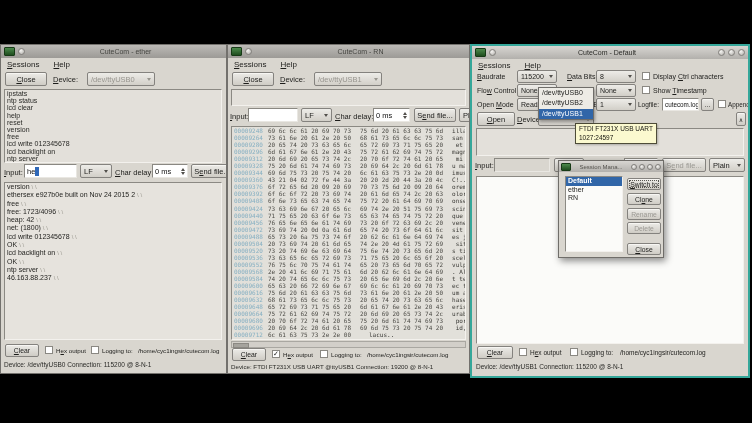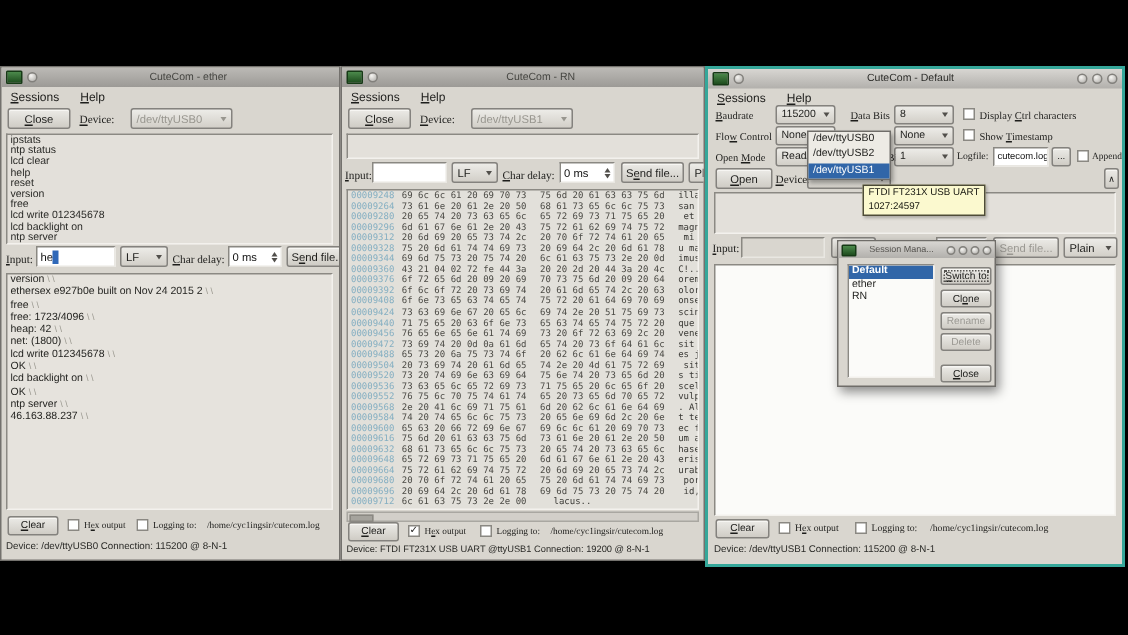--- a/index.html
+++ b/index.html
@@ -16,21 +16,21 @@
   .app-ico{width:9px;height:7px;background:linear-gradient(#4c8a4c,#1e4d1e);border:1px solid #163a16;border-radius:1px;flex:none;}
   .tb-btn{width:7px;height:7px;border-radius:50%;background:radial-gradient(circle at 35% 30%,#f6f5f2,#adaba7);
           border:1px solid #82807c;box-sizing:border-box;flex:none;}
   .menubar{position:absolute;left:0;right:0;display:flex;gap:14px;padding:2px 6px;font-size:8px;color:#1d1d1b;}
   .menu-item{white-space:nowrap;}
   .btn{position:absolute;display:flex;align-items:center;justify-content:center;font-size:7.5px;color:#1d1d1b;
        background:linear-gradient(#ecebe7,#cfccc5);border:1px solid #84827e;border-radius:2px;
        box-shadow:inset 0 1px 0 #f7f6f3;box-sizing:border-box;white-space:nowrap;}
   .btn.disabled{color:#9b9993;}
   .btn.focus{outline:1px dotted #55534f;outline-offset:-3px;}
-  .lbl{position:absolute;font-size:7.5px;color:#1d1d1b;white-space:nowrap;font-family:Liberation Serif, serif;}
+  .lbl{position:absolute;font-size:7.5px;color:#1d1d1b;white-space:nowrap;}
   .lbl.small{font-size:6.5px;}
   .field{position:absolute;background:#fff;border:1px solid #8a8882;border-right-color:#e9e7e2;border-bottom-color:#e9e7e2;
          font-size:7.5px;display:flex;align-items:center;padding:0 2px;box-sizing:border-box;color:#111;overflow:hidden;white-space:nowrap;}
   .field.disabled{background:#d9d6cf;color:#8b8984;}
   .combo{position:absolute;display:flex;align-items:center;justify-content:space-between;padding:0 3px;font-size:7.5px;
          background:linear-gradient(#edece8,#d2cfc8);border:1px solid #84827e;border-radius:2px;box-sizing:border-box;
          color:#1d1d1b;overflow:hidden;white-space:nowrap;}
   .combo.disabled{color:#98968f;}
   .arrow{width:0;height:0;border-left:2.5px solid transparent;border-right:2.5px solid transparent;border-top:3px solid #514f4b;
          margin-left:3px;flex:none;}

